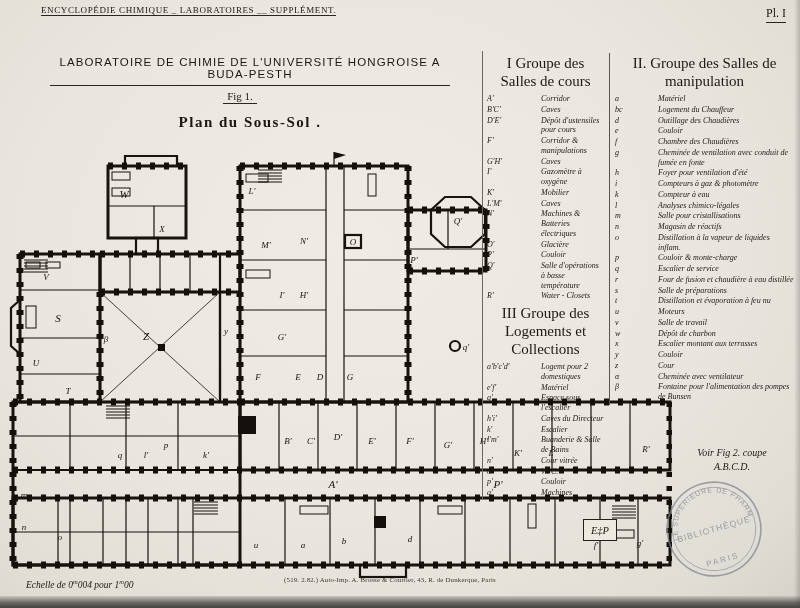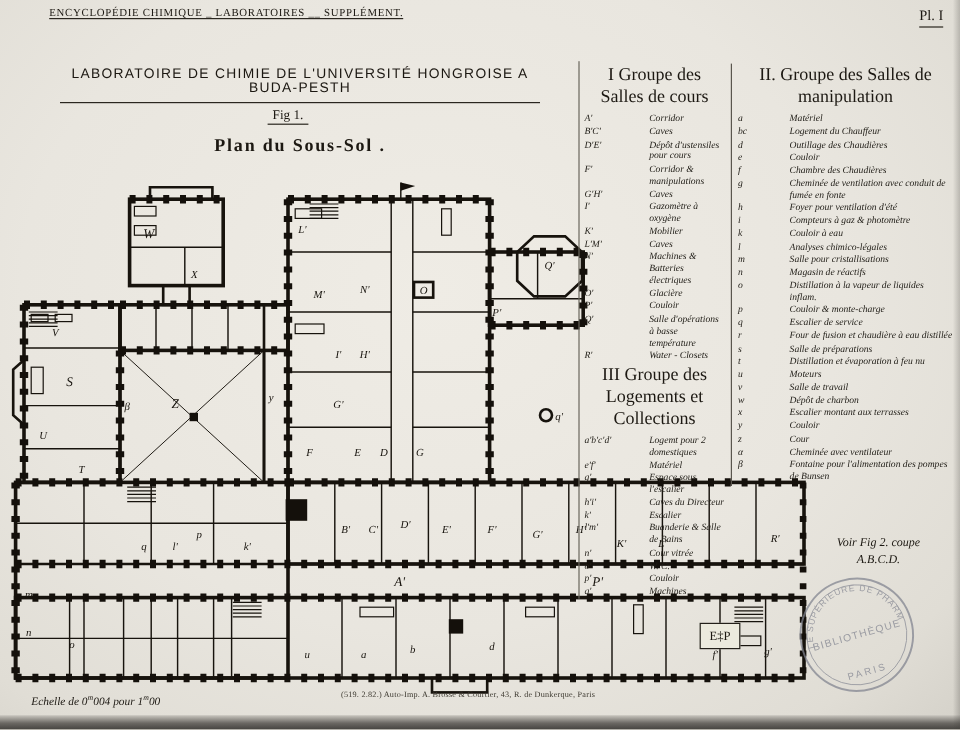--- a/index.html
+++ b/index.html
@@ -44,21 +44,21 @@
   .room-label{font:italic 9px "Liberation Serif", serif;fill:#17130d;text-anchor:middle;}
   .room-label.big{font-size:11px;}
   
   .scale-note{position:absolute;left:26px;top:578px;font-size:9.5px;font-style:italic;}
   .scale-note sup{font-size:6.5px;}
   .imprint{position:absolute;left:250px;top:576px;width:280px;text-align:center;
     font-size:6.8px;color:#3c382f;letter-spacing:.2px;}
   .see-also{position:absolute;left:676px;top:446px;width:112px;text-align:center;
     font-style:italic;font-size:10px;line-height:1.35;}
   .ep-box{position:absolute;left:583px;top:519px;width:32px;height:20px;border:1.5px solid #23201a;
-    display:flex;align-items:center;justify-content:center;font-size:10.5px;background:#eceade;}
+    display:flex;align-items:center;justify-content:center;font-size:10.5px;background:#eceade;font-style:italic;}
   .stamp{position:absolute;left:655px;top:470px;opacity:.72;}
   .stamp-arc{font-size:7px;letter-spacing:.8px;font-family:"Liberation Sans", sans-serif;}
   .stamp-bottom{font-size:8px;letter-spacing:2px;font-family:"Liberation Sans", sans-serif;text-anchor:middle;}
   .stamp-center{font-size:8.5px;letter-spacing:1px;font-family:"Liberation Sans", sans-serif;text-anchor:middle;}
   .scan-bottom{position:absolute;left:0;bottom:0;width:100%;height:12px;
     background:linear-gradient(#c9c6bf, #6b6863 55%, #45433f);}
   .scan-right{position:absolute;right:0;top:0;width:6px;height:100%;
     background:linear-gradient(to right, rgba(0,0,0,0), rgba(60,58,54,.25));}
 </style>
 </head>
@@ -448,21 +448,21 @@
                 <span class="lg-val">Foyer pour ventilation d'été</span>
               </div>
 
               <div class="lg-row">
                 <span class="lg-key">i</span>
                 <span class="lg-val">Compteurs à gaz &amp; photomètre</span>
               </div>
 
               <div class="lg-row">
                 <span class="lg-key">k</span>
-                <span class="lg-val">Couloir à eau</span>
+                <span class="lg-val">Compteur à eau</span>
               </div>
 
               <div class="lg-row">
                 <span class="lg-key">l</span>
                 <span class="lg-val">Analyses chimico-légales</span>
               </div>
 
               <div class="lg-row">
                 <span class="lg-key">m</span>
                 <span class="lg-val">Salle pour cristallisations</span>

